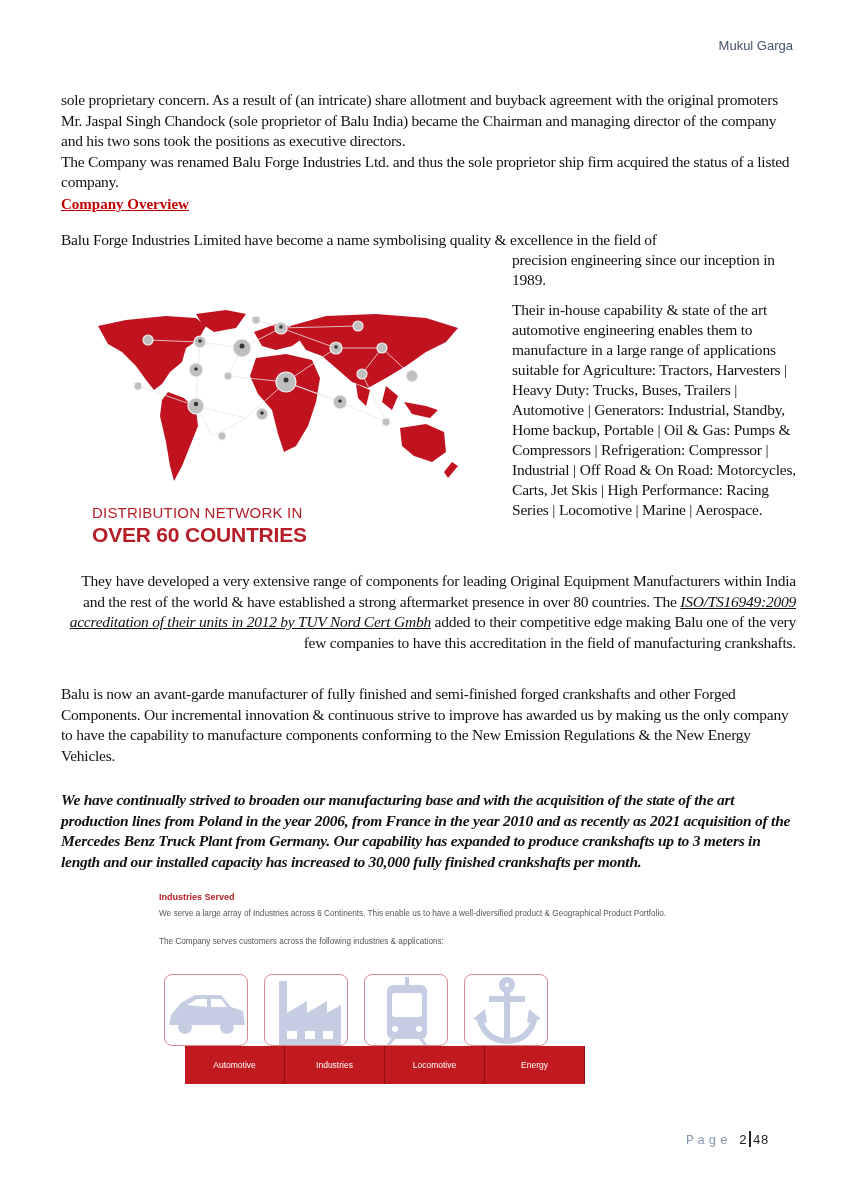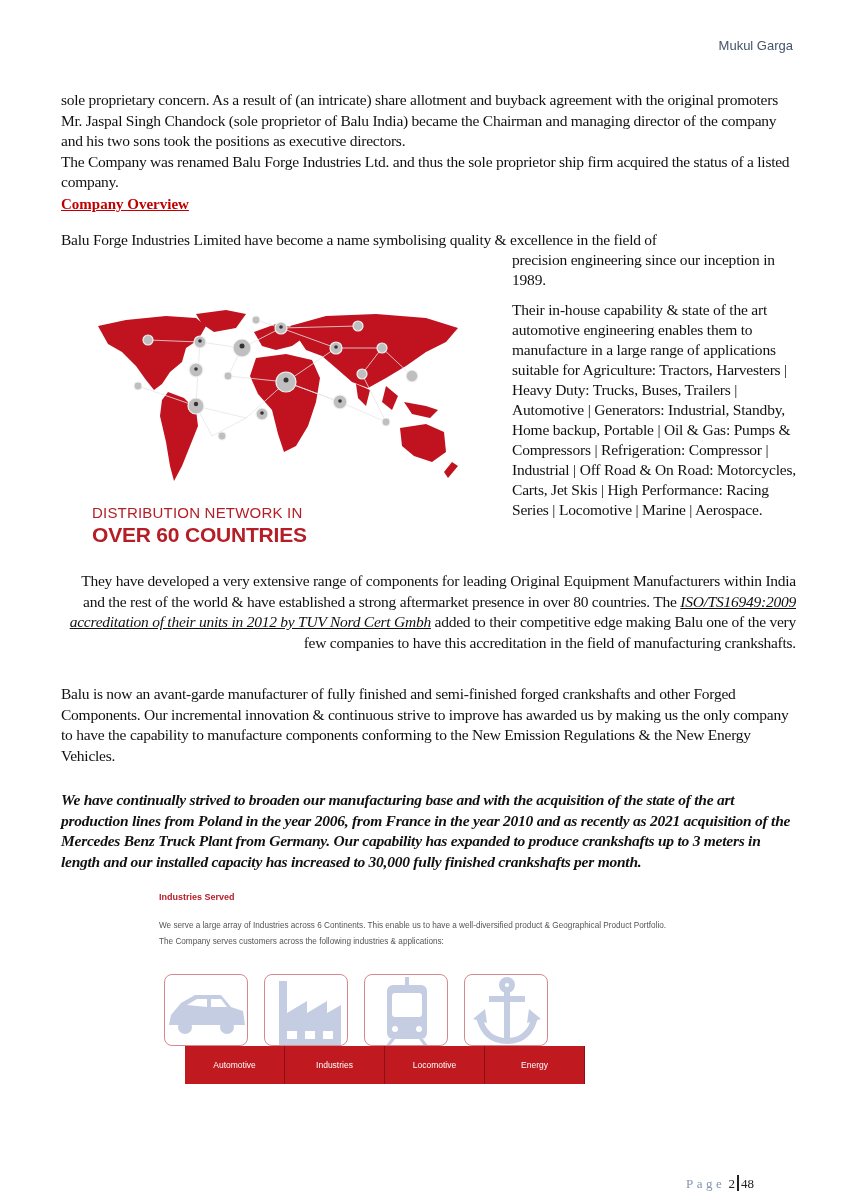--- a/index.html
+++ b/index.html
@@ -19,29 +19,29 @@
   .map-sub1 { position: absolute; left: 6px; top: 238px; font-family: "Liberation Sans", sans-serif; font-size: 15px; color: #b51e27; letter-spacing: 0.2px; }
   .map-sub2 { position: absolute; left: 6px; top: 257px; font-family: "Liberation Sans", sans-serif; font-weight: bold; font-size: 21px; color: #b51e27; letter-spacing: -0.2px; }
 
   .p-oem { top: 571px; text-align: right; }
   .cert-link { font-style: italic; text-decoration: underline; color: #111; cursor: pointer; }
   .p-balu { top: 684px; }
   .p-bold { top: 790px; font-weight: bold; font-style: italic; }
 
   .ind-block { position: absolute; left: 156px; top: 890px; width: 556px; height: 200px; }
   .ind-title { position: absolute; left: 3px; top: 2px; font-family: "Liberation Sans", sans-serif; font-weight: bold; font-size: 9px; color: #b51e27; }
-  .ind-desc { position: absolute; left: 3px; top: 18px; width: 550px; font-family: "Liberation Sans", sans-serif; font-size: 8.2px; line-height: 11px; color: #555; margin-top: 12px; }
+  .ind-desc { position: absolute; left: 3px; top: 18px; width: 550px; font-family: "Liberation Sans", sans-serif; font-size: 8.2px; line-height: 11px; color: #555; }
   .ind-desc2 { position: absolute; left: 3px; top: 47px; font-family: "Liberation Sans", sans-serif; font-size: 8.2px; color: #555; }
   .ind-row { position: absolute; left: 2px; top: 82px; width: 540px; height: 112px; }
   .ind-card { position: absolute; top: 0; width: 104px; height: 112px; }
   .ind-box { position: absolute; left: 6px; top: 2px; width: 84px; height: 72px; border: 1px solid #d48a8f; border-radius: 8px; background: #fff; overflow: hidden; }
   .ind-box svg { position: absolute; left: 0; top: 0; }
   .ind-label { position: absolute; left: 0; top: 74px; width: 100px; height: 38px; background: #c0191f; color: #fff; font-family: "Liberation Sans", sans-serif; font-size: 8.5px; display: flex; align-items: center; justify-content: center; border-right: 1px solid #8a1015; margin-left: 27px; }
 
-  .footer-page { position: absolute; top: 1131px; left: 686px; font-family: Liberation Serif, serif; font-size: 13px; margin-top: 44px; }
+  .footer-page { position: absolute; top: 1131px; left: 686px; font-family: Liberation Mono, monospace; font-size: 13px; }
   .footer-page .pg-word { color: #8496b0; letter-spacing: 3.5px; }
   .footer-page .pg-num { color: #222; }
   .footer-page .pg-sep { display: inline-block; width: 2px; height: 16px; background: #222; vertical-align: -3px; margin: 0 2px; }
 </style>
 </head>
 <body>
 
 <div class="header-author">Mukul Garga</div>
 
 <div class="p p-top">

